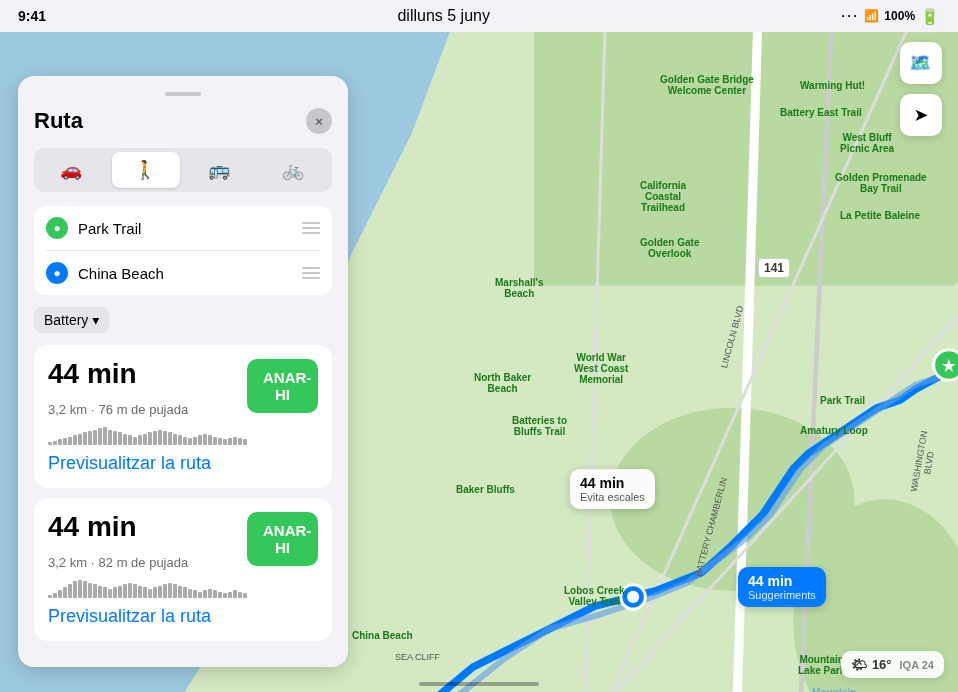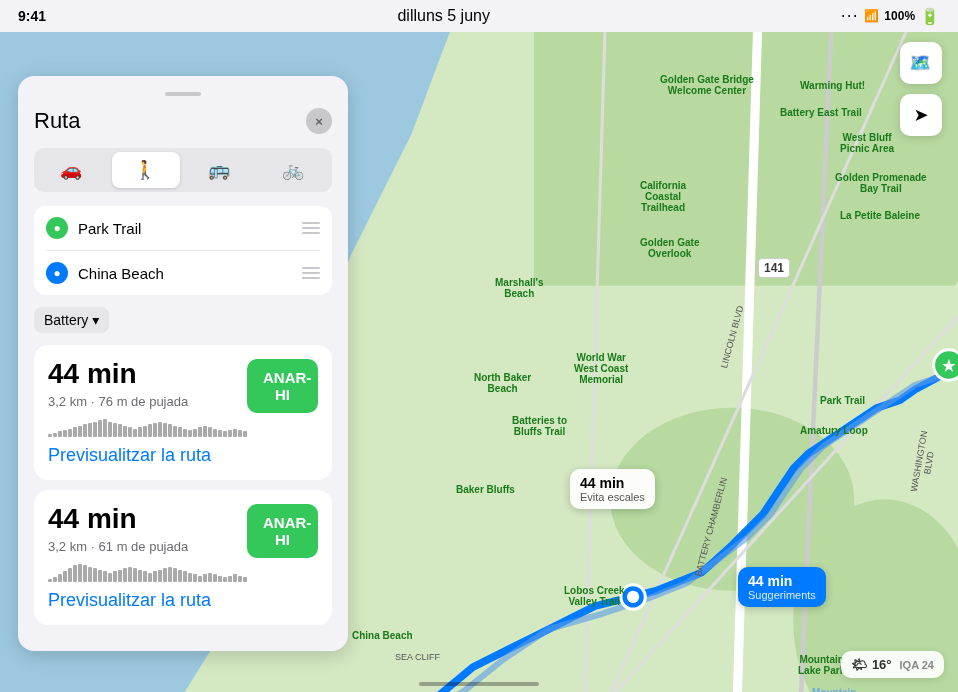--- a/index.html
+++ b/index.html
@@ -59,21 +59,21 @@
     }
 
     .panel-header {
       display: flex;
       justify-content: space-between;
       align-items: center;
       margin-bottom: 14px;
     }
     .panel-title {
       font-size: 22px;
-      font-weight: 400;
+      font-weight: 700;
       color: #000;
     }
     .close-btn {
       width: 26px; height: 26px;
       border-radius: 50%;
       background: #c7c7cc;
       border: none;
       cursor: pointer;
       display: flex; align-items: center; justify-content: center;
       font-size: 13px;
@@ -178,21 +178,21 @@
     .route-details { flex: 1; }
     .route-time {
       font-size: 28px;
       font-weight: 700;
       color: #000;
       line-height: 1.1;
     }
     .route-meta {
       font-size: 13px;
       color: #6c6c70;
-      margin-top: 4px;
+      margin-top: 12px;
     }
     .elevation-bar {
       margin-top: 8px;
       height: 20px;
       display: flex;
       align-items: flex-end;
       gap: 1px;
     }
     .go-btn {
       background: #34c759;
@@ -500,21 +500,21 @@
         <button class="go-btn">ANAR-HI</button>
       </div>
       <span class="preview-link">Previsualitzar la ruta</span>
     </div>
 
     
     <div class="route-card">
       <div class="route-info">
         <div class="route-details">
           <div class="route-time">44 min</div>
-          <div class="route-meta">3,2 km · 61 m de pujada</div>
+          <div class="route-meta">3,2 km · 82 m de pujada</div>
           <div class="elevation-bar">
           <div style="width: 4px; height: 3px; background: rgb(170, 170, 170); border-radius: 1px; display: inline-block;"></div>
               <div style="width: 4px; height: 4.5px; background: rgb(170, 170, 170); border-radius: 1px; display: inline-block;"></div>
               <div style="width: 4px; height: 7.5px; background: rgb(170, 170, 170); border-radius: 1px; display: inline-block;"></div>
               <div style="width: 4px; height: 10.5px; background: rgb(170, 170, 170); border-radius: 1px; display: inline-block;"></div>
               <div style="width: 4px; height: 13.5px; background: rgb(170, 170, 170); border-radius: 1px; display: inline-block;"></div>
               <div style="width: 4px; height: 16.5px; background: rgb(170, 170, 170); border-radius: 1px; display: inline-block;"></div>
               <div style="width: 4px; height: 18px; background: rgb(170, 170, 170); border-radius: 1px; display: inline-block;"></div>
               <div style="width: 4px; height: 16.5px; background: rgb(170, 170, 170); border-radius: 1px; display: inline-block;"></div>
               <div style="width: 4px; height: 15px; background: rgb(170, 170, 170); border-radius: 1px; display: inline-block;"></div>

